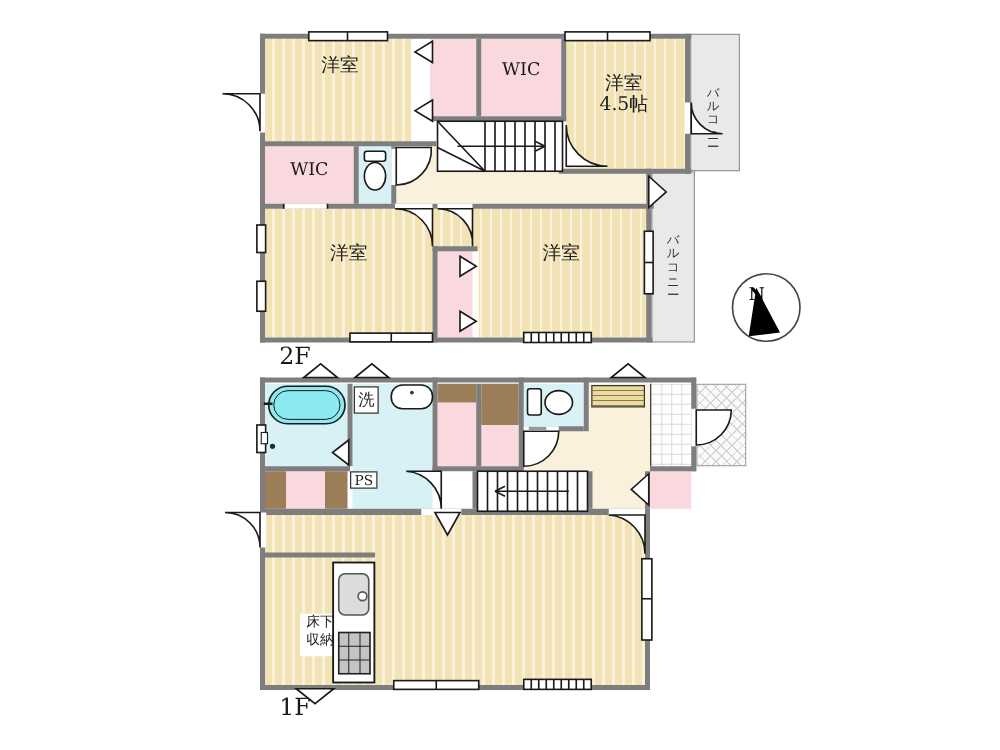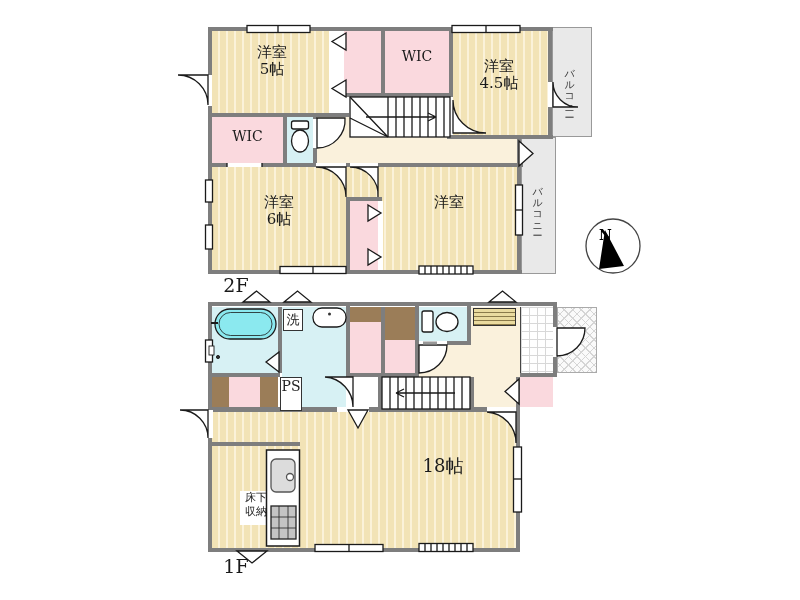--- a/index.html
+++ b/index.html
@@ -110,56 +110,53 @@
   <div class="w" style="left:470px;top:377px;width:4px;height:30px"></div>
   <div class="w" style="left:516px;top:377px;width:4px;height:30px"></div>
   <div class="w" style="left:208px;top:442px;width:92px;height:4px"></div>
 
   <div class="whitegap" style="left:553px;top:327px;width:4px;height:30px"></div>
   <div class="whitegap" style="left:419px;top:341px;width:28px;height:4px"></div>
   <div class="whitegap" style="left:337px;top:407px;width:32px;height:5px"></div>
   <div class="whitegap" style="left:487px;top:407px;width:29px;height:5px"></div>
   <div class="whitegap" style="left:208px;top:410px;width:5px;height:28px"></div>
 
-  <div class="whitebox" style="left:280px;top:377px;width:22px;height:34px;font-size:14px;display:flex;align-items:flex-start;justify-content:center;color:#222">
+  <div class="whitebox" style="left:280px;top:377px;width:22px;height:14px;font-size:11px;display:flex;align-items:center;justify-content:center;color:#222">
       <span>PS</span>
     </div>
   <div class="whitebox" style="left:283px;top:309px;width:20px;height:22px;font-size:13px;display:flex;align-items:center;justify-content:center;color:#222">
       <span>洗</span>
     </div>
   <div class="abs" style="left:240px;top:491px;width:32px;height:34px;background:#fff;font-size:11px;text-align:center;line-height:1.3;color:#222">
     <span style="display:block">床下</span>
     <span style="display:block">収納</span>
   </div>
 
   <div class="lbl" style="left:212px;top:44px;width:120px;font-size:15px">
     <span>洋室</span>
-    <span>5帖</span>
   </div>
   <div class="lbl" style="left:385px;top:49px;width:64px;font-size:14px">
     <span>WIC</span>
   </div>
   <div class="lbl" style="left:450px;top:58px;width:98px;font-size:15px">
     <span>洋室</span>
     <span>4.5帖</span>
   </div>
   <div class="lbl" style="left:212px;top:129px;width:71px;font-size:14px">
     <span>WIC</span>
   </div>
   <div class="lbl" style="left:212px;top:194px;width:134px;font-size:15px">
     <span>洋室</span>
-    <span>6帖</span>
   </div>
   <div class="lbl" style="left:382px;top:194px;width:134px;font-size:15px">
     <span>洋室</span>
   </div>
   <div class="vlabel" style="left:562px;top:45px;height:85px">バルコニー</div>
   <div class="vlabel" style="left:530px;top:160px;height:90px">バルコニー</div>
   <div class="lbl" style="left:343px;top:456px;width:200px;font-size:22px">
-    <span style="font-size:18px">18帖</span>
   </div>
   <div class="lbl" style="left:213px;top:275px;width:46px;font-size:19px">2F</div>
   <div class="lbl" style="left:213px;top:556px;width:46px;font-size:19px">1F</div>
 
   <svg width="800" height="600" viewBox="0 0 800 600">
     <g stroke="#1a1a1a" stroke-width="1.3" fill="none">
 
       <g>
         <rect x="350" y="97" width="100" height="40" fill="#fff"></rect>
         <path d="M388,97V137 M396,97V137 M404,97V137 M412,97V137 M420,97V137 M428,97V137 M436,97V137 M444,97V137"></path>

